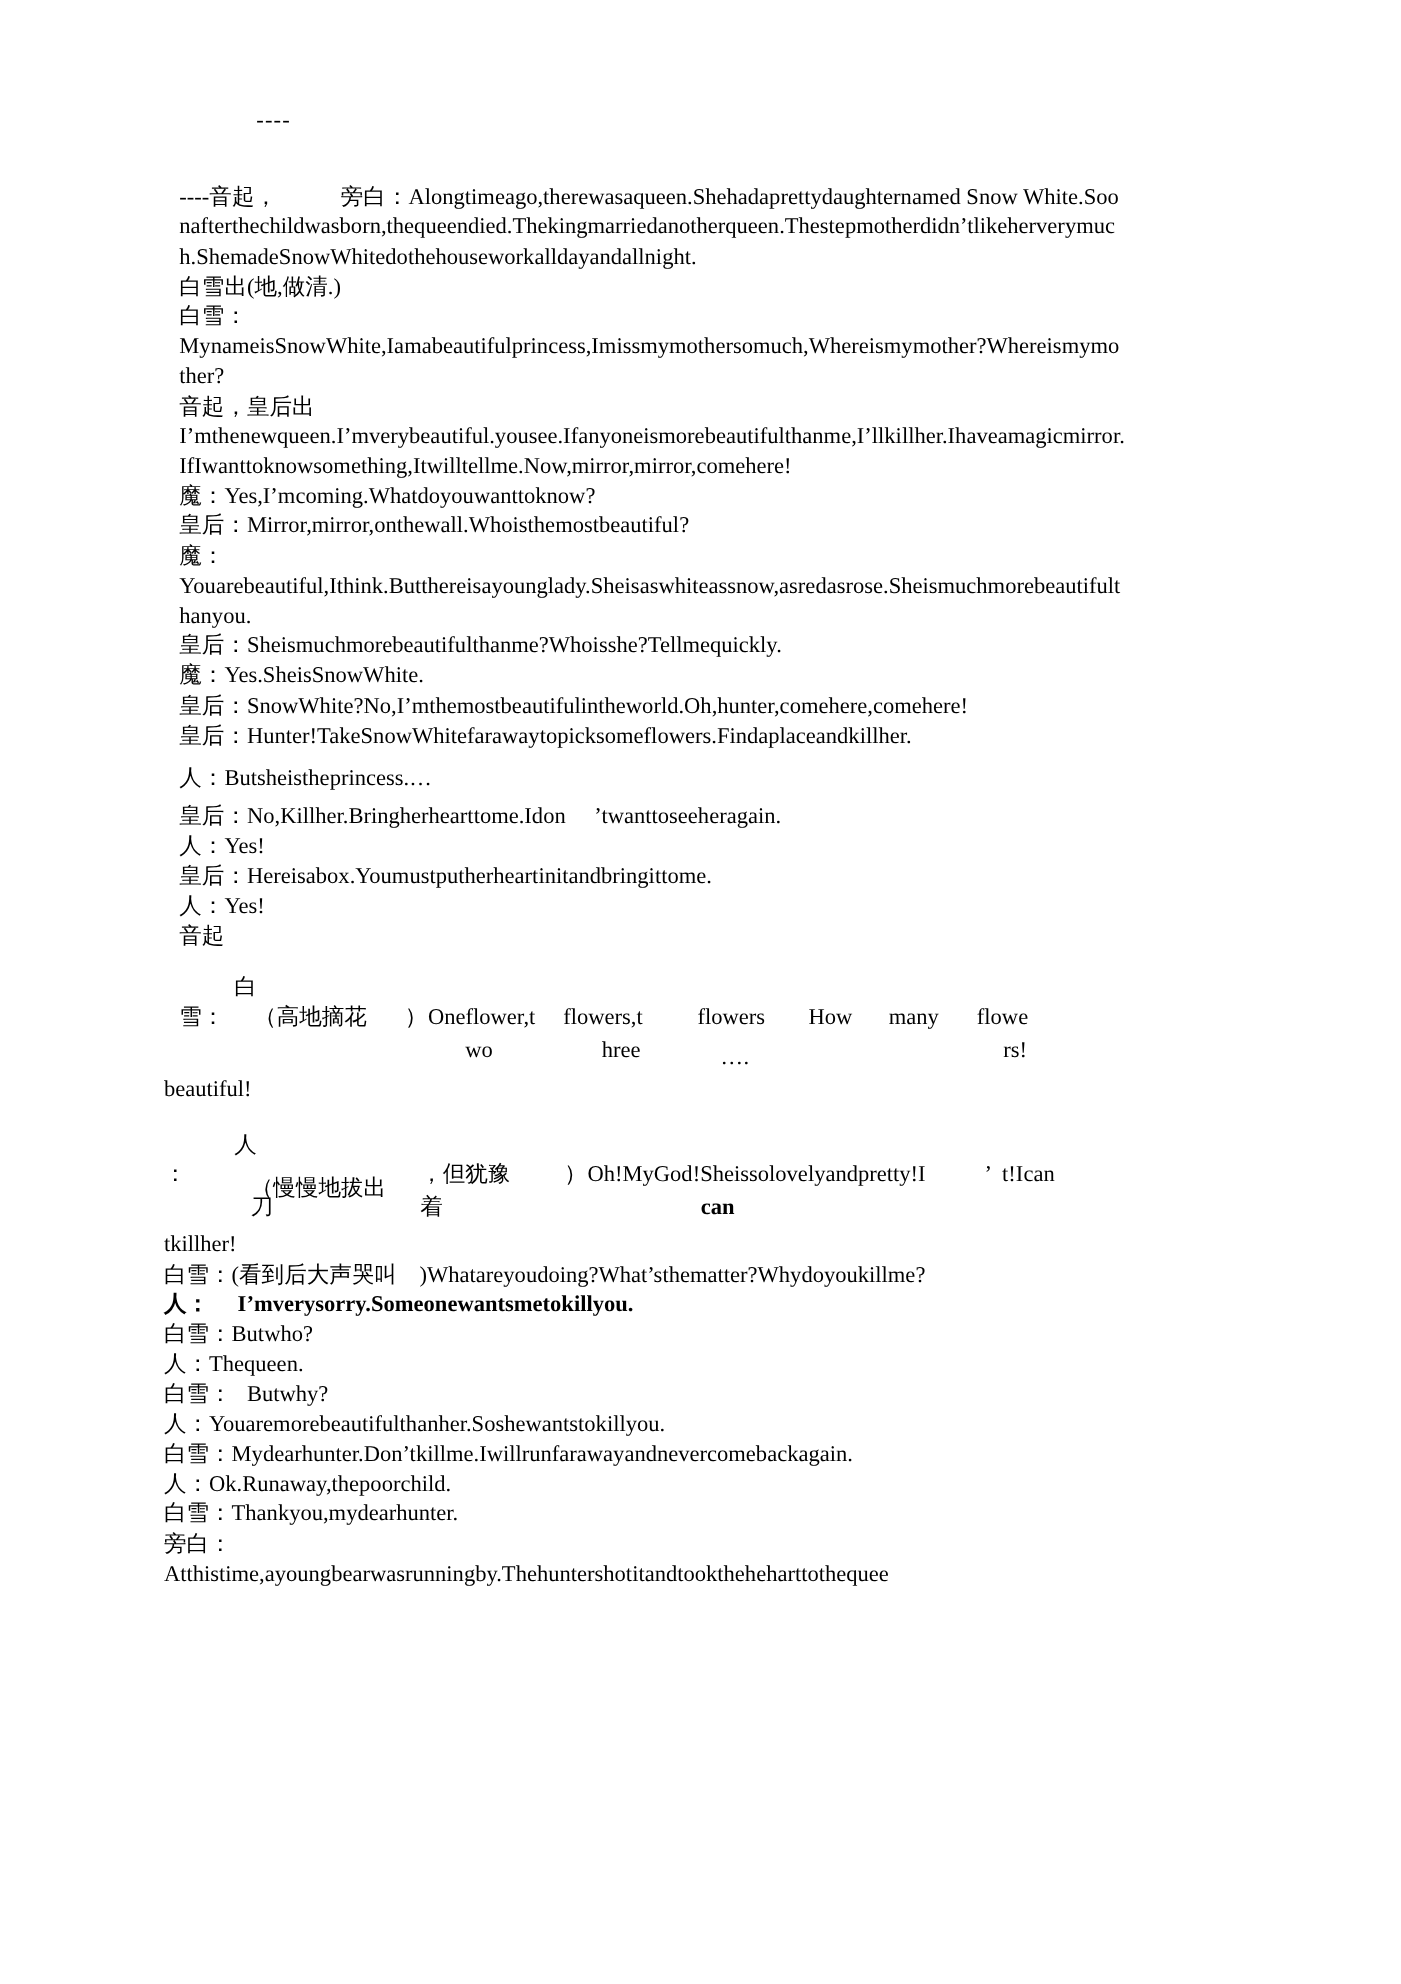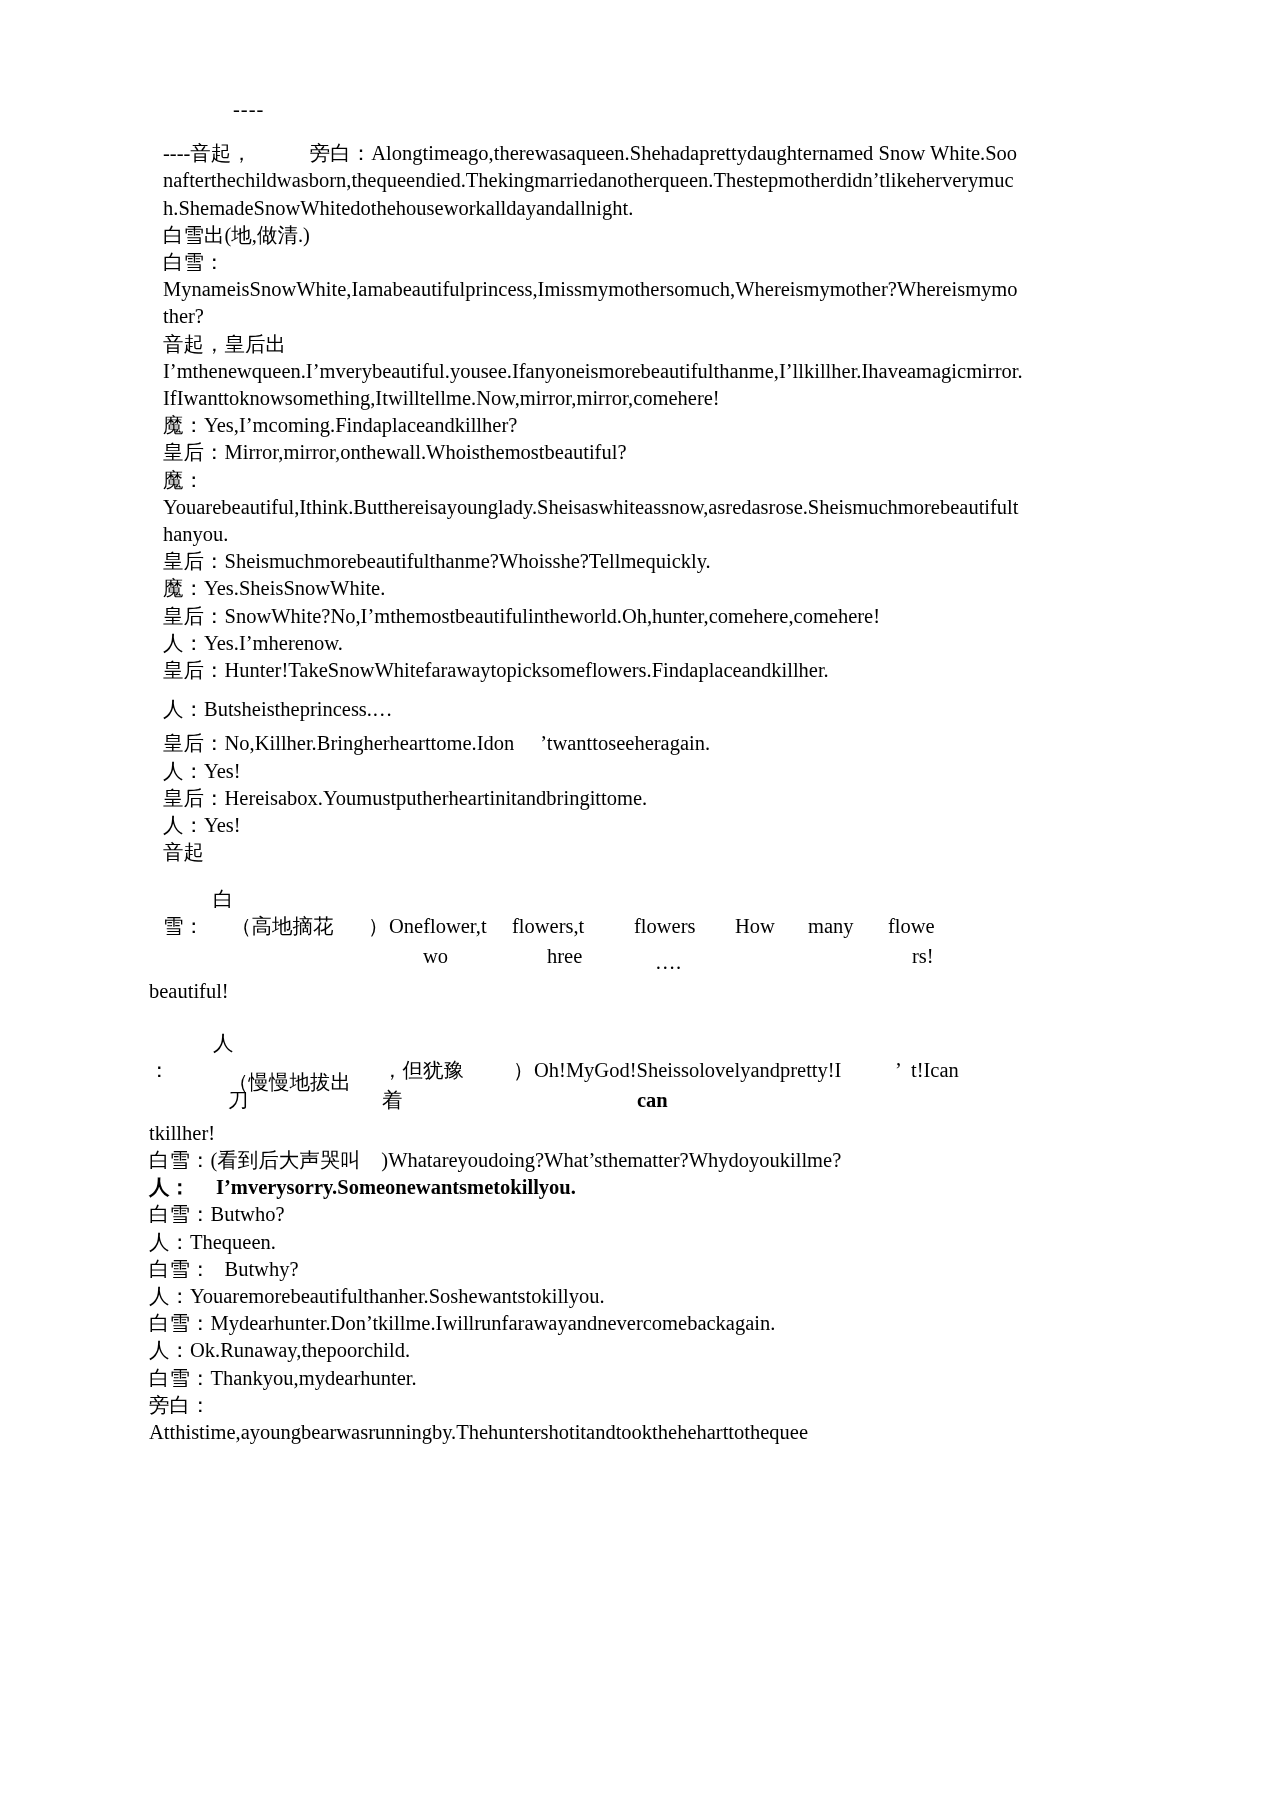--- a/index.html
+++ b/index.html
@@ -35,21 +35,21 @@
     
     word-break: break-all;
     overflow-wrap: anywhere;
   }
   .dashes {
     margin-left: 70px;
     font-size: 20.5px;
     line-height: 27.2px;
     letter-spacing: 1px;
   }
-  .gap-top { margin-top: 17px; }
+  .gap-top { margin-top: 43px; }
   .gap-sm  { margin-top: 12px; }
   .gap-xs  { margin-top: 7px; }
 
   .indent-tab { display: inline-block; width: 58px; }
   .indent-tab-sm { display: inline-block; width: 26px; }
   .indent-tab-xs { display: inline-block; width: 14px; }
 
   
   .frag-block {
     position: relative;
@@ -87,35 +87,34 @@
 
     <div class="ln">白雪：</div>
 
     <div class="ln wrap">MynameisSnowWhite,Iamabeautifulprincess,Imissmymothersomuch,Whereismymother?Whereismymother?</div>
 
     <div class="ln">音起，皇后出</div>
 
 
     <div class="ln wrap">I’mthenewqueen.I’mverybeautiful.yousee.Ifanyoneismorebeautifulthanme,I’llkillher.Ihaveamagicmirror.IfIwanttoknowsomething,Itwilltellme.Now,mirror,mirror,comehere!</div>
 
-    <div class="ln wrap">魔：Yes,I’mcoming.Findaplaceandkillher?</div>
+    <div class="ln wrap">魔：Yes,I’mcoming.Whatdoyouwanttoknow?</div>
 
     <div class="ln wrap">皇后：Mirror,mirror,onthewall.Whoisthemostbeautiful?</div>
 
     <div class="ln">魔：</div>
 
     <div class="ln wrap">Youarebeautiful,Ithink.Butthereisayounglady.Sheisaswhiteassnow,asredasrose.Sheismuchmorebeautifulthanyou.</div>
 
     <div class="ln wrap">皇后：Sheismuchmorebeautifulthanme?Whoisshe?Tellmequickly.</div>
 
     <div class="ln wrap">魔：Yes.SheisSnowWhite.</div>
 
     <div class="ln wrap">皇后：SnowWhite?No,I’mthemostbeautifulintheworld.Oh,hunter,comehere,comehere!</div>
 
-    <div class="ln wrap">人：Yes.I’mherenow.</div>
 
     <div class="ln wrap">皇后：Hunter!TakeSnowWhitefarawaytopicksomeflowers.Findaplaceandkillher.</div>
 
     <div class="ln wrap gap-sm">人：Butsheistheprincess.…</div>
 
     <div class="ln wrap gap-xs"><span>皇后：No,Killher.Bringherhearttome.Idon</span><span class="indent-tab-sm"></span><span>’</span><span>twanttoseeheragain.</span></div>
 
     <div class="ln">人：Yes!</div>
 
     <div class="ln wrap">皇后：Hereisabox.Youmustputherheartinitandbringittome.</div>

